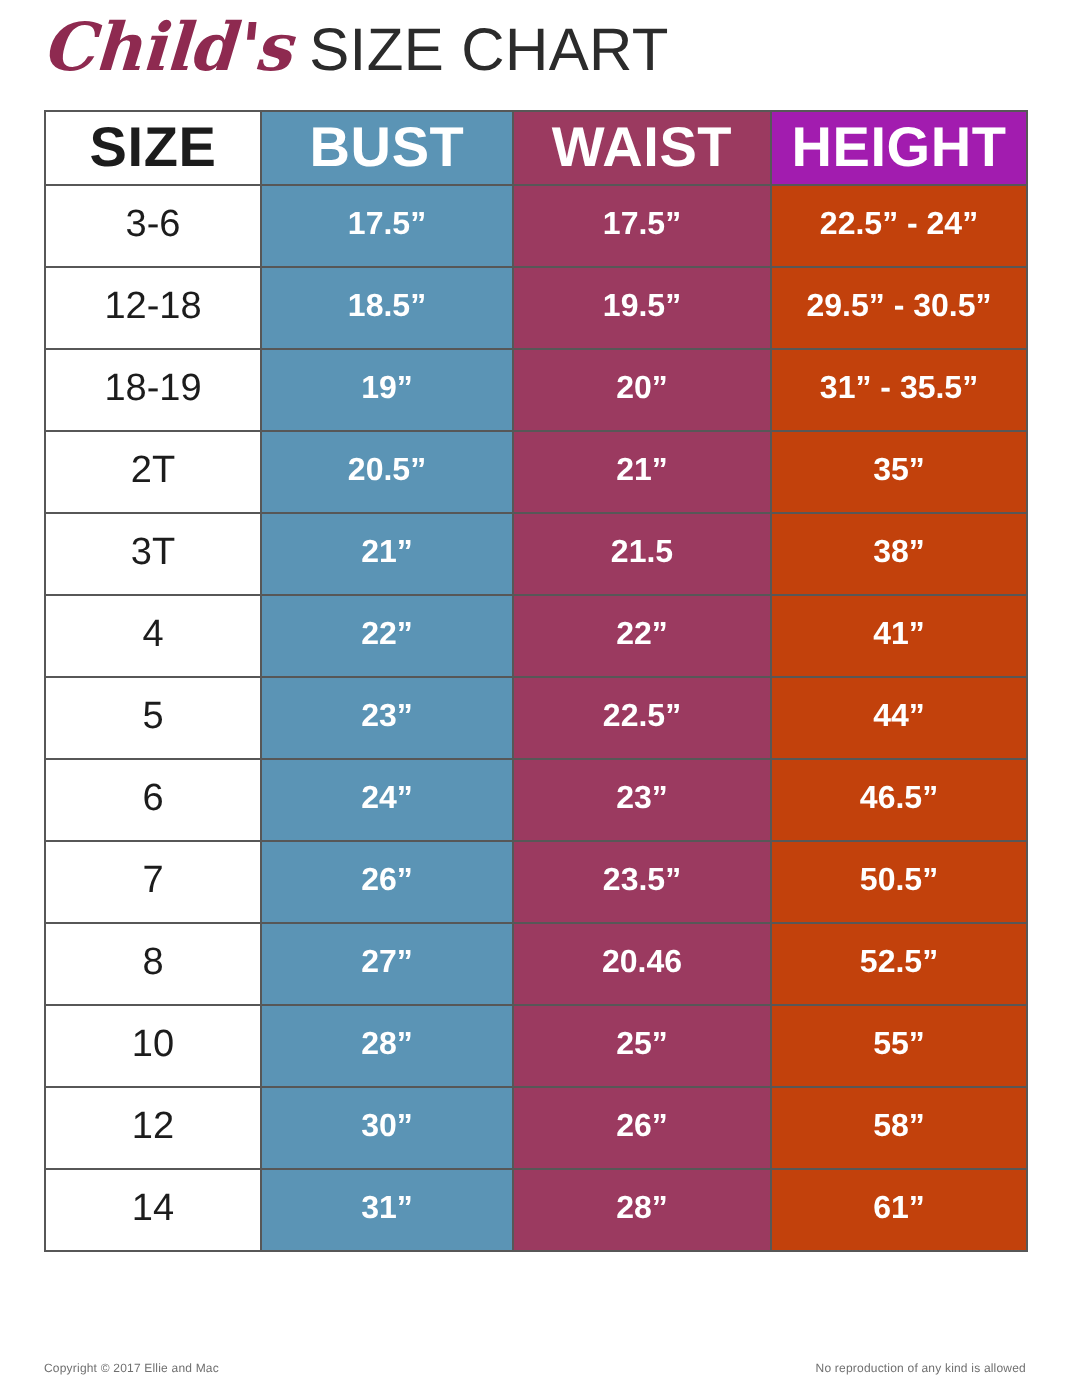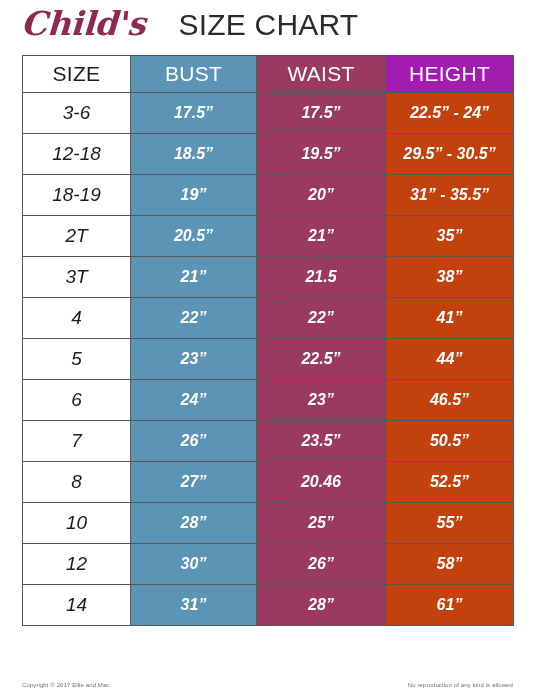--- a/index.html
+++ b/index.html
@@ -35,21 +35,20 @@
     transform: skewX(-6deg);
     transform-origin: left bottom;
     padding-right: 9px;
   }
   #title-main {
     font-family: "Liberation Sans", sans-serif;
     font-weight: 400;
     font-size: 30px;
     color: #2b2b2b;
     letter-spacing: 0.2px;
-    margin-left: 24px;
   }
 
   
   #size-table {
     position: absolute;
     left: 22px;
     top: 55px;
     width: 491px;
     border-collapse: collapse;
     table-layout: fixed;
@@ -62,30 +61,30 @@
   #size-table th,
   #size-table td {
     text-align: center;
     vertical-align: middle;
     padding: 0;
     border: 1px solid #575757;
   }
 
   thead th {
     height: 36px;
-    font-weight: 400;
-    font-size: 21px;
+    font-weight: 700;
+    font-size: 28px;
     letter-spacing: 0.3px;
   }
   th.h-size   { background: #ffffff; color: #1c1c1c; }
   th.h-bust   { background: #5b94b5; color: #ffffff; }
   th.h-waist  { background: #9b3a60; color: #ffffff; }
   th.h-height { background: #a21caf; color: #ffffff; }
 
-  tbody tr { height: 41px; font-style: italic; }
+  tbody tr { height: 41px; }
 
   td.c-size {
     background: #ffffff;
     color: #1c1c1c;
     font-size: 19px;
     font-weight: 400;
   }
   td.c-bust, td.c-waist, td.c-height {
     color: #ffffff;
     font-size: 16px;

